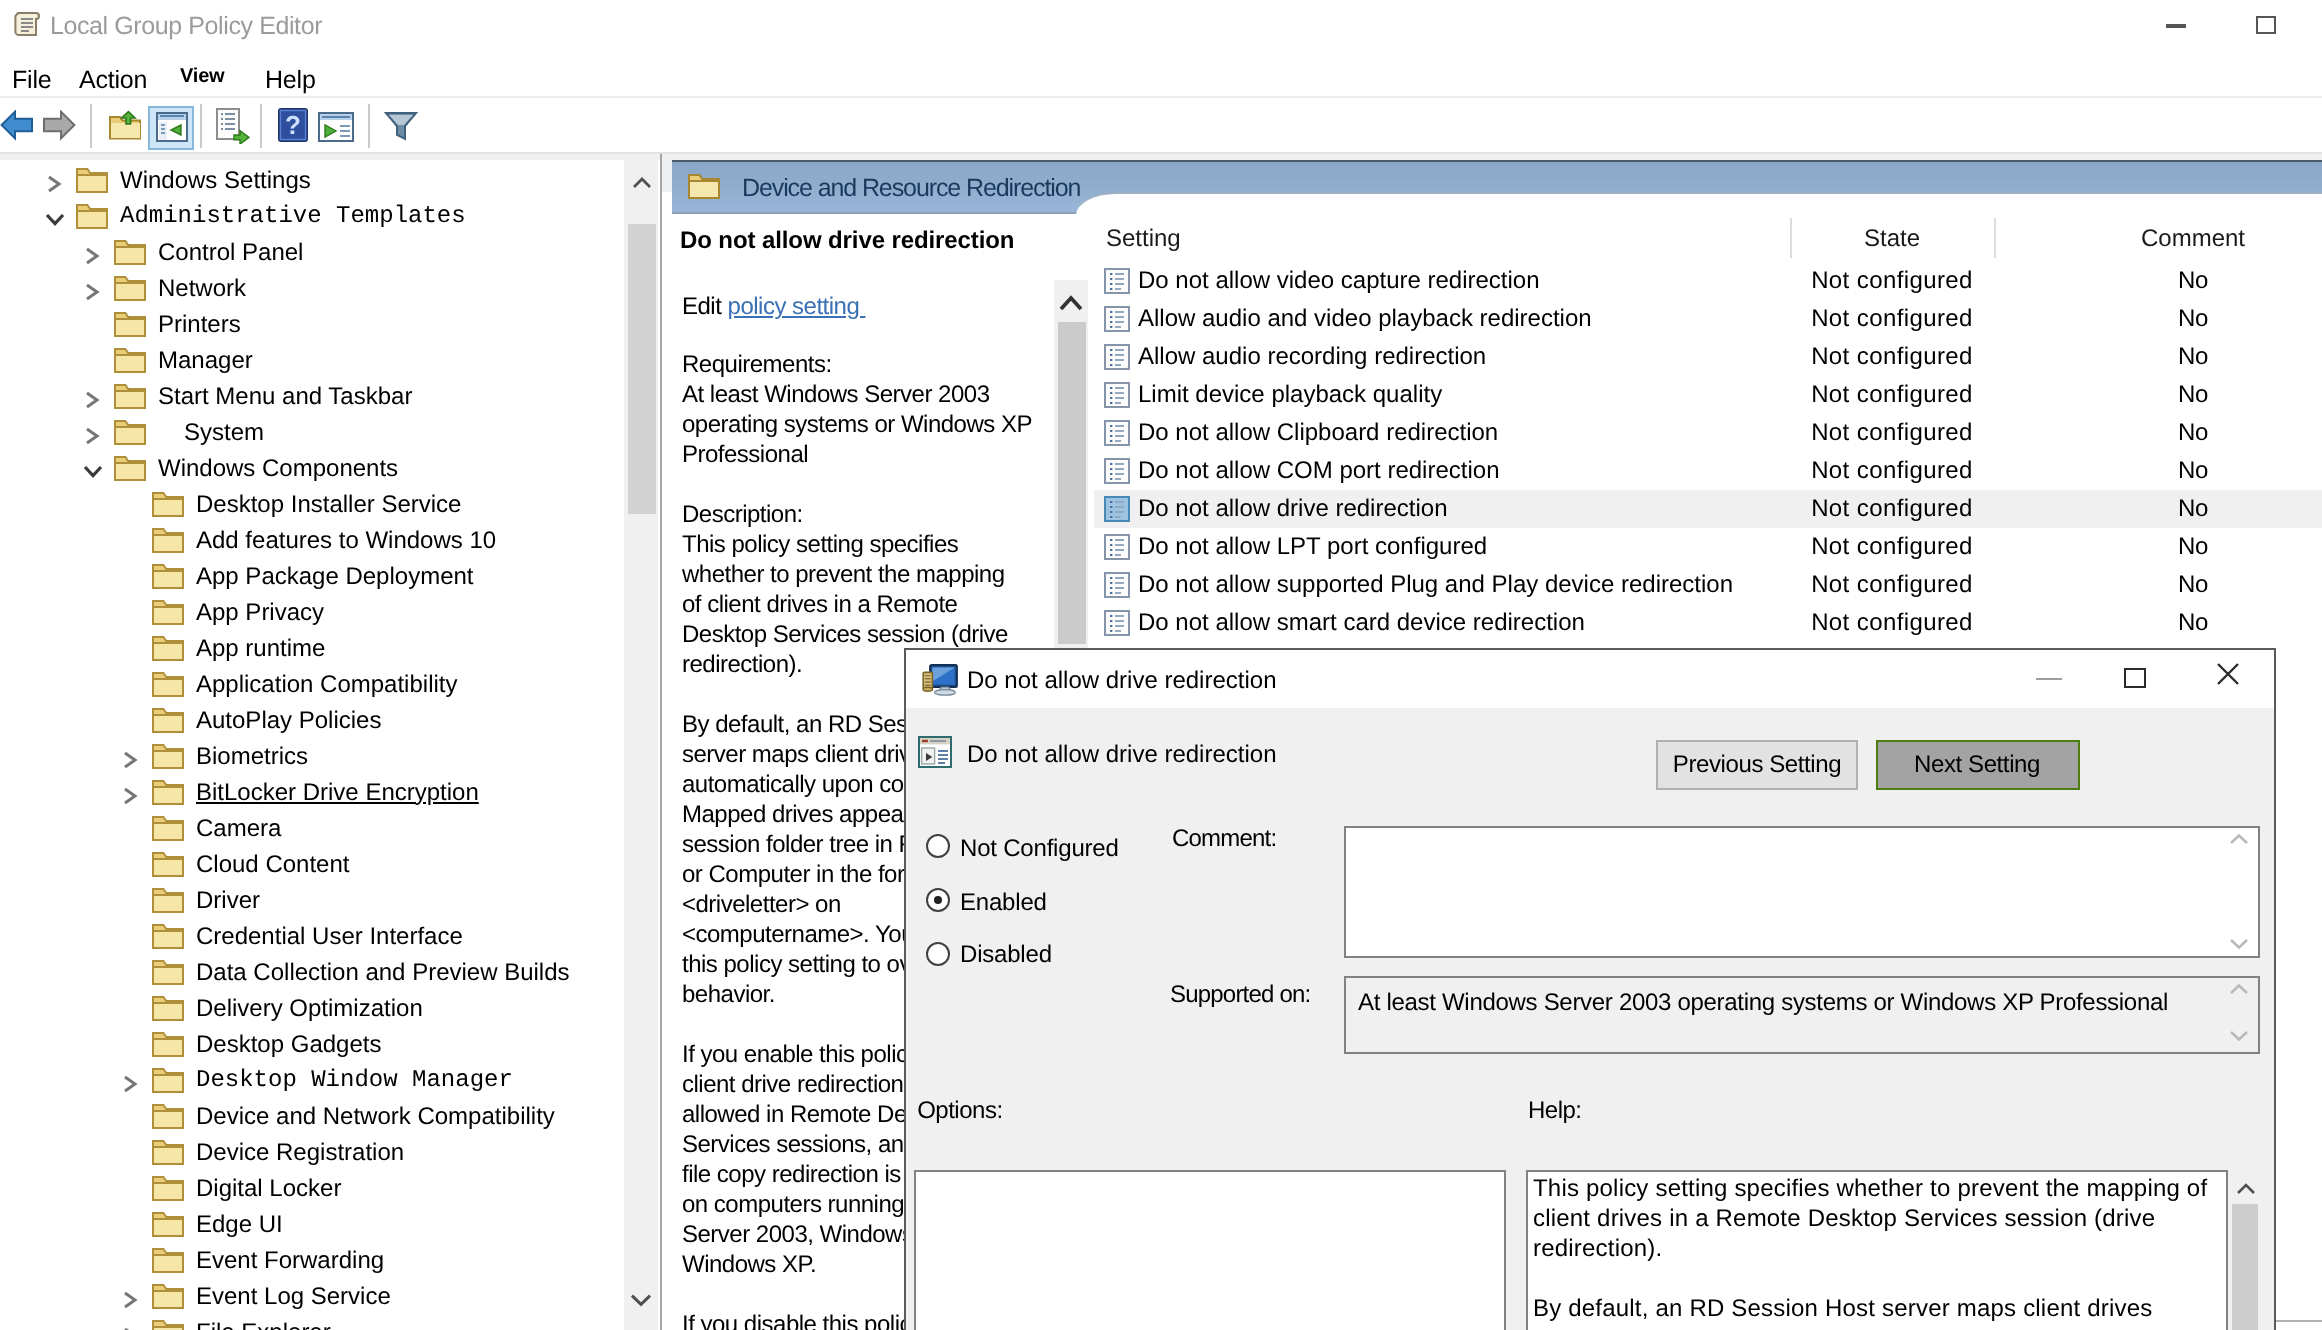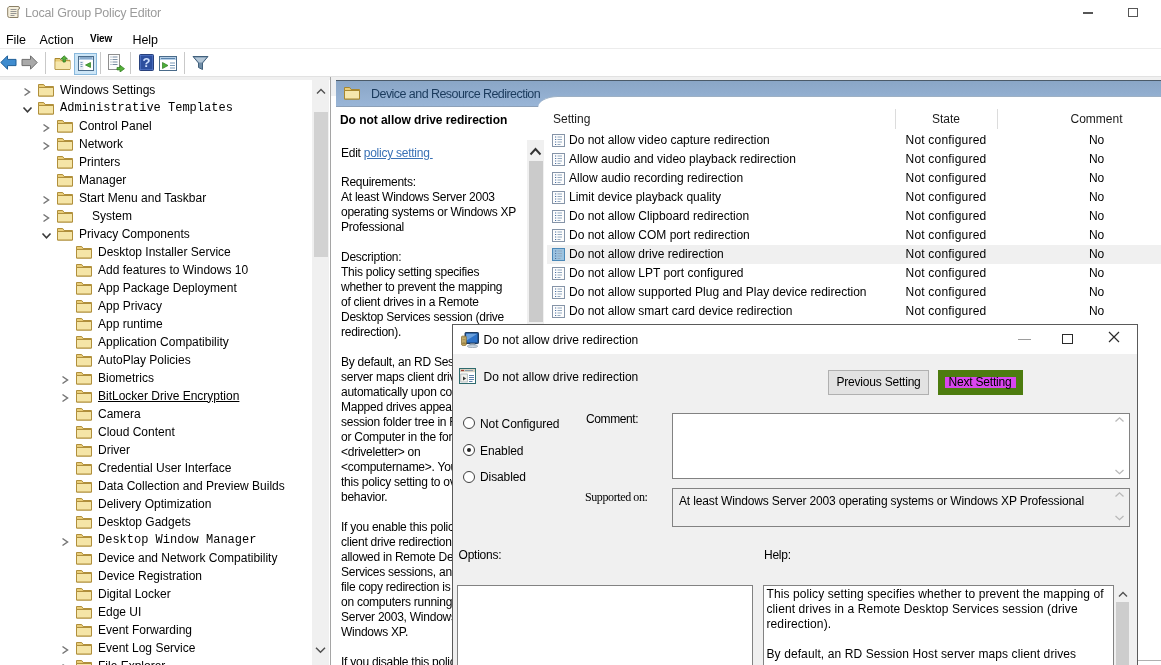--- a/index.html
+++ b/index.html
@@ -195,21 +195,21 @@
       <svg width="11" height="9" viewBox="0 0 11 9">
         <path d="M1.5 2.5 L5.5 6.8 L9.5 2.5" stroke="#3a3a3a" stroke-width="1.6" fill="none"></path>
       </svg>
     </div>
     <div class="abs" style="left:57px;top:147px;">
       <svg width="16" height="14" viewBox="0 0 16 14">
         <path d="M0.5 1.5 h5.2 l1.4 2 h8.4 v9.5 h-15 z" fill="#e9cd79" stroke="#b08f3b" stroke-width="1"></path>
         <path d="M0.5 4.5 L15.5 4.5 V13 H0.5 Z" fill="#f5e5a7" stroke="#b08f3b" stroke-width="1"></path>
       </svg>
     </div>
-    <div class="abs t12" style="left:79px;top:146.5px;letter-spacing:0;">Privacy Components</div>
+    <div class="abs t12" style="left:79px;top:146.5px;letter-spacing:0;">Windows Components</div>
     <div class="abs" style="left:76px;top:165px;">
       <svg width="16" height="14" viewBox="0 0 16 14">
         <path d="M0.5 1.5 h5.2 l1.4 2 h8.4 v9.5 h-15 z" fill="#e9cd79" stroke="#b08f3b" stroke-width="1"></path>
         <path d="M0.5 4.5 L15.5 4.5 V13 H0.5 Z" fill="#f5e5a7" stroke="#b08f3b" stroke-width="1"></path>
       </svg>
     </div>
     <div class="abs t12" style="left:98px;top:164.5px;letter-spacing:0;">Desktop Installer Service</div>
     <div class="abs" style="left:76px;top:183px;">
       <svg width="16" height="14" viewBox="0 0 16 14">
         <path d="M0.5 1.5 h5.2 l1.4 2 h8.4 v9.5 h-15 z" fill="#e9cd79" stroke="#b08f3b" stroke-width="1"></path>
@@ -611,21 +611,21 @@
   <path d="M2 2.5 h3" stroke="#a23b2e" stroke-width="1.2"></path>
   <path d="M6 2.5 h8" stroke="#8a9aa8" stroke-width="1"></path>
   <rect x="1.8" y="6" width="6.5" height="8" fill="#f2f2ee" stroke="#9aa5a8" stroke-width="0.7"></rect>
   <path d="M4 8.5 v4 l3.2 -2 z" fill="#3a3a3a"></path>
   <path d="M10 7.5 h5 M10 9.5 h5 M10 11.5 h5 M10 13.5 h3.5" stroke="#5b7fa8" stroke-width="1.1"></path>
 </svg>
 </div>
 <div class="abs t12" style="left:483.5px;top:369.5px;letter-spacing:0;">Do not allow drive redirection</div>
 
 <div class="abs t12 ctr" style="left:828px;top:369.5px;width:101px;height:25px;background:#e2e2e2;border:1px solid #b0b0b0;justify-content:center;letter-spacing:-0.2px;">Previous Setting</div>
-<div class="abs t12 ctr" style="left:937.5px;top:369.5px;width:85px;height:25px;background:#d946ef;border:7px solid #4d7c0f;justify-content:center;letter-spacing:-0.2px;">Next Setting</div>
+<div class="abs t12 ctr" style="left:937.5px;top:369.5px;width:102px;height:25px;background:#a3a3a3;border:1px solid #4d7c0f;justify-content:center;letter-spacing:-0.2px;">Next Setting</div>
 
 <div class="abs" style="left:463px;top:417.3px;width:12px;height:12px;border-radius:50%;border:1.3px solid #3f3f3f;background:#fff;"></div>
 <div class="abs t12" style="left:480px;top:417px;letter-spacing:-0.1px;">Not Configured</div>
 <div class="abs" style="left:463px;top:444px;width:12px;height:12px;border-radius:50%;border:1.3px solid #3f3f3f;background:#fff;"></div>
 <div class="abs" style="left:466.7px;top:447.7px;width:4.8px;height:4.8px;border-radius:50%;background:#222;"></div>
 <div class="abs t12" style="left:480px;top:443.7px;letter-spacing:-0.1px;">Enabled</div>
 <div class="abs" style="left:463px;top:470.6px;width:12px;height:12px;border-radius:50%;border:1.3px solid #3f3f3f;background:#fff;"></div>
 <div class="abs t12" style="left:480px;top:470.3px;letter-spacing:-0.1px;">Disabled</div>
 
 <div class="abs t12" style="left:586px;top:411.5px;letter-spacing:-0.4px;">Comment:</div>
@@ -634,21 +634,21 @@
 <svg width="11" height="8" viewBox="0 0 11 8">
       <path d="M1.5 5.5 L5.5 1.8 L9.5 5.5" stroke="#b9b9b9" stroke-width="1.3" fill="none"></path>
     </svg>
 </div>
 <div class="abs" style="left:1114px;top:468px;">
 <svg width="11" height="8" viewBox="0 0 11 8">
       <path d="M1.5 2 L5.5 5.7 L9.5 2" stroke="#b9b9b9" stroke-width="1.3" fill="none"></path>
     </svg>
 </div>
 
-<div class="abs t12" style="left:585px;top:490px;letter-spacing:-0.4px;font-family:Liberation Serif, serif;">Supported on:</div>
+<div class="abs t12" style="left:585px;top:490px;letter-spacing:-0.4px;">Supported on:</div>
 <div class="abs" style="left:671.5px;top:487.5px;width:458px;height:39.5px;background:#f0f0f0;border:1px solid #828282;"></div>
 <div class="abs t12" style="left:679px;top:494px;letter-spacing:-0.15px;">At least Windows Server 2003 operating systems or Windows XP Professional</div>
 <div class="abs" style="left:1114px;top:491px;">
 <svg width="11" height="8" viewBox="0 0 11 8">
       <path d="M1.5 5.5 L5.5 1.8 L9.5 5.5" stroke="#b9b9b9" stroke-width="1.3" fill="none"></path>
     </svg>
 </div>
 <div class="abs" style="left:1114px;top:514px;">
 <svg width="11" height="8" viewBox="0 0 11 8">
       <path d="M1.5 2 L5.5 5.7 L9.5 2" stroke="#b9b9b9" stroke-width="1.3" fill="none"></path>

